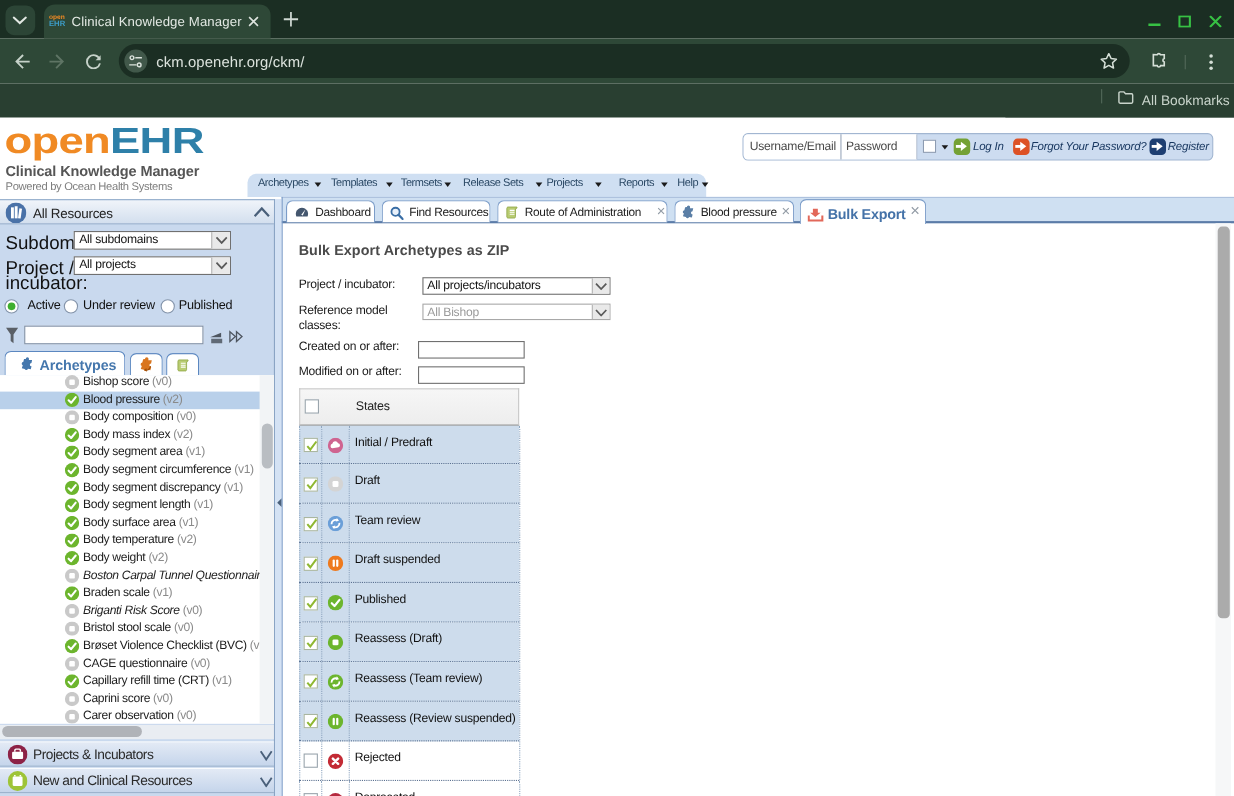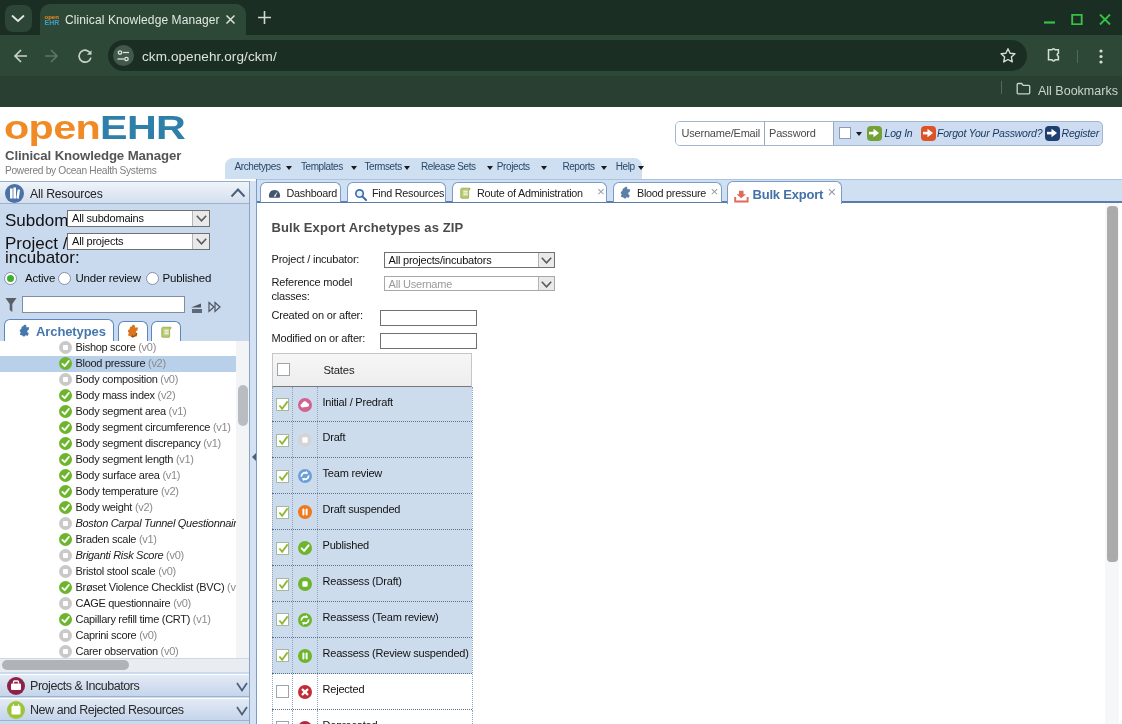--- a/index.html
+++ b/index.html
@@ -428,21 +428,21 @@
         <svg style="position:absolute;left:236px;top:7.5px" width="12" height="10" viewBox="0 0 12 10">
           <path d="M1 1 L6 8.5 L11 1" stroke="#4a607a" stroke-width="1.7" fill="none"></path>
         </svg>
       </div>
 <div class="ph" style="top:516.5px">
         <span style="position:absolute;left:7px;top:2.5px"><svg width="18" height="18" viewBox="0 0 18 18">
             <circle cx="9" cy="9" r="9" fill="#9ec437"></circle>
             <rect x="4.5" y="5" width="9" height="8.5" rx="1" fill="#fff"></rect>
             <path d="M6.5 5 v-1.5 M11.5 5 v-1.5" stroke="#fff" stroke-width="1.4"></path>
           </svg></span>
-        <span class="t">New and Rejected Resources</span>
+        <span class="t">New and Clinical Resources</span>
         <svg style="position:absolute;left:236px;top:7.5px" width="12" height="10" viewBox="0 0 12 10">
           <path d="M1 1 L6 8.5 L11 1" stroke="#4a607a" stroke-width="1.7" fill="none"></path>
         </svg>
       </div>
 </div>
 <div id="mtabstrip" class="abs"></div>
 <div id="mtsline" class="abs"></div>
 <div id="mlborder" class="abs"></div>
 <div class="mtab abs" style="left:259.5px;width:81.5px">
       <span style="position:absolute;left:7px;top:4.5px"><svg width="13" height="13" viewBox="0 0 14 14">
@@ -488,21 +488,21 @@
         <span class="st" style="top:1px;font-size:11px">All projects/incubators</span>
         <span class="sb" style="width:16px">
           <svg style="position:absolute;left:2px;top:4px" width="11" height="7" viewBox="0 0 11 7">
             <path d="M0.8 0.8 L5.5 5.8 L10.2 0.8" stroke="#5a5a5a" stroke-width="1.6" fill="none"></path>
           </svg>
         </span>
       </div>
 <span class="clbl" style="left:14.5px;top:71.5px">Reference model</span>
 <span class="clbl" style="left:14.5px;top:85.5px">classes:</span>
 <div class="sel" style="left:126.5px;top:71.5px;width:171px;height:15.5px;border-color:#a8a8a8">
-        <span class="st" style="top:1px;font-size:11px;color:#9a9a9a">All Username</span>
+        <span class="st" style="top:1px;font-size:11px;color:#9a9a9a">All Bishop</span>
         <span class="sb" style="width:16px">
           <svg style="position:absolute;left:2px;top:4px" width="11" height="7" viewBox="0 0 11 7">
             <path d="M0.8 0.8 L5.5 5.8 L10.2 0.8" stroke="#5a5a5a" stroke-width="1.6" fill="none"></path>
           </svg>
         </span>
       </div>
 <span class="clbl" style="left:14.5px;top:104.5px">Created on or after:</span>
 <input class="cin" style="left: 123px; top: 106px; width: 97px; height: 16px;">
 <span class="clbl" style="left:14.5px;top:127.5px">Modified on or after:</span>
 <input class="cin" style="left: 123px; top: 129px; width: 97px; height: 16px;">

